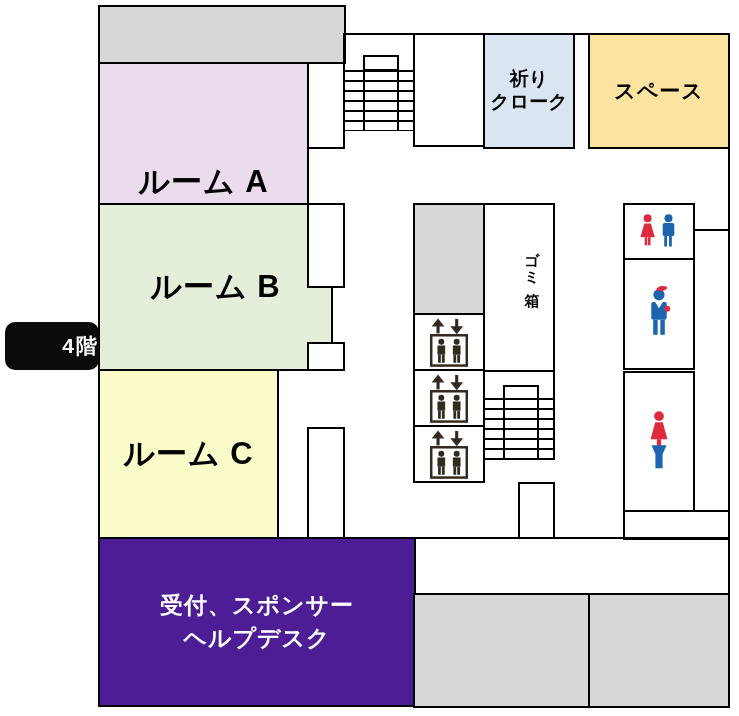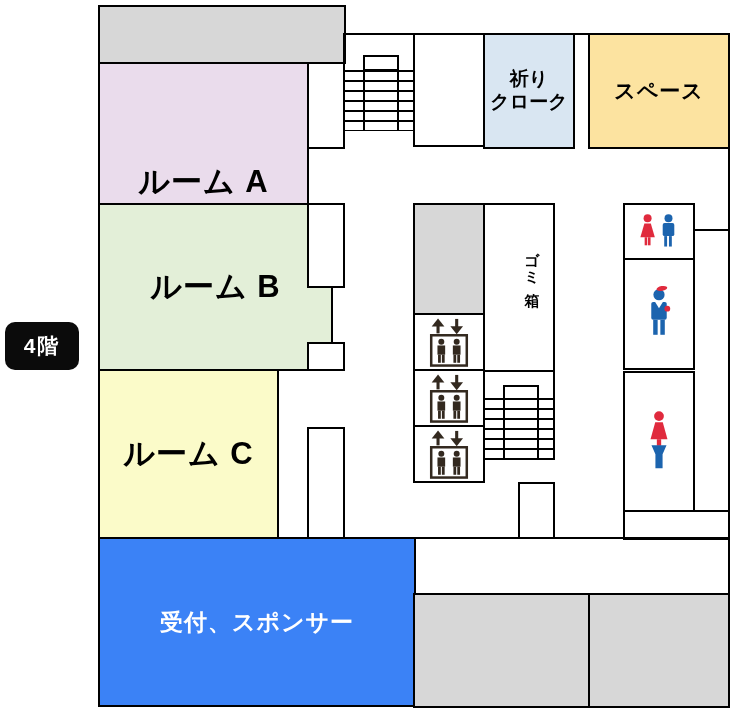--- a/index.html
+++ b/index.html
@@ -37,22 +37,23 @@
   </div>
   <div class="abs box center room-label" style="left:98px;top:369px;width:181px;height:170px;background:#fbfbc9;">
     <span>ルーム C</span>
   </div>
 
   <div class="abs box" style="left:307px;top:62px;width:38px;height:87px;"></div>
   <div class="abs box" style="left:307px;top:203px;width:38px;height:85px;"></div>
   <div class="abs box" style="left:307px;top:342px;width:38px;height:29px;"></div>
   <div class="abs box" style="left:307px;top:427px;width:38px;height:112px;"></div>
 
-  <div class="abs box center reception" style="left:98px;top:537px;width:318px;height:170px;background:#3b82f6;">
+  <div class="abs box center reception" style="left:98px;top:537px;width:318px;height:170px;background:#4c1d95;">
     <div>受付、スポンサー</div>
+    <div>ヘルプデスク</div>
   </div>
 
   <div class="abs wall" style="left:343px;top:33px;width:387px;height:2px;"></div>
   <div class="abs wall" style="left:343px;top:33px;width:2px;height:114px;"></div>
   <div class="abs wall" style="left:413px;top:33px;width:2px;height:114px;"></div>
   <div class="abs wall" style="left:413px;top:145px;width:72px;height:2px;"></div>
 
   <div>
     <div class="abs box" style="left:363px;top:55px;width:36px;height:16px;"></div>
     <div class="abs treads" style="left:345px;top:70px;width:68px;height:61px;"></div>
@@ -191,17 +192,17 @@
   </div>
   <div class="abs box" style="left:623px;top:510px;width:107px;height:30px;"></div>
 
   <div class="abs wall" style="left:728px;top:33px;width:2px;height:675px;"></div>
   <div class="abs wall" style="left:693px;top:229px;width:37px;height:2px;"></div>
   <div class="abs wall" style="left:413px;top:537px;width:317px;height:2px;"></div>
 
   <div class="abs box gray" style="left:413px;top:593px;width:177px;height:115px;"></div>
   <div class="abs box gray" style="left:588px;top:593px;width:142px;height:115px;"></div>
 
-  <div class="abs center badge" style="left:5px;top:322px;width:74px;height:48px;">
+  <div class="abs center badge" style="left:5px;top:322px;width:94px;height:48px;justify-content:flex-end;">
     <span>4階</span>
   </div>
 
 </div>
 
 </body></html>

